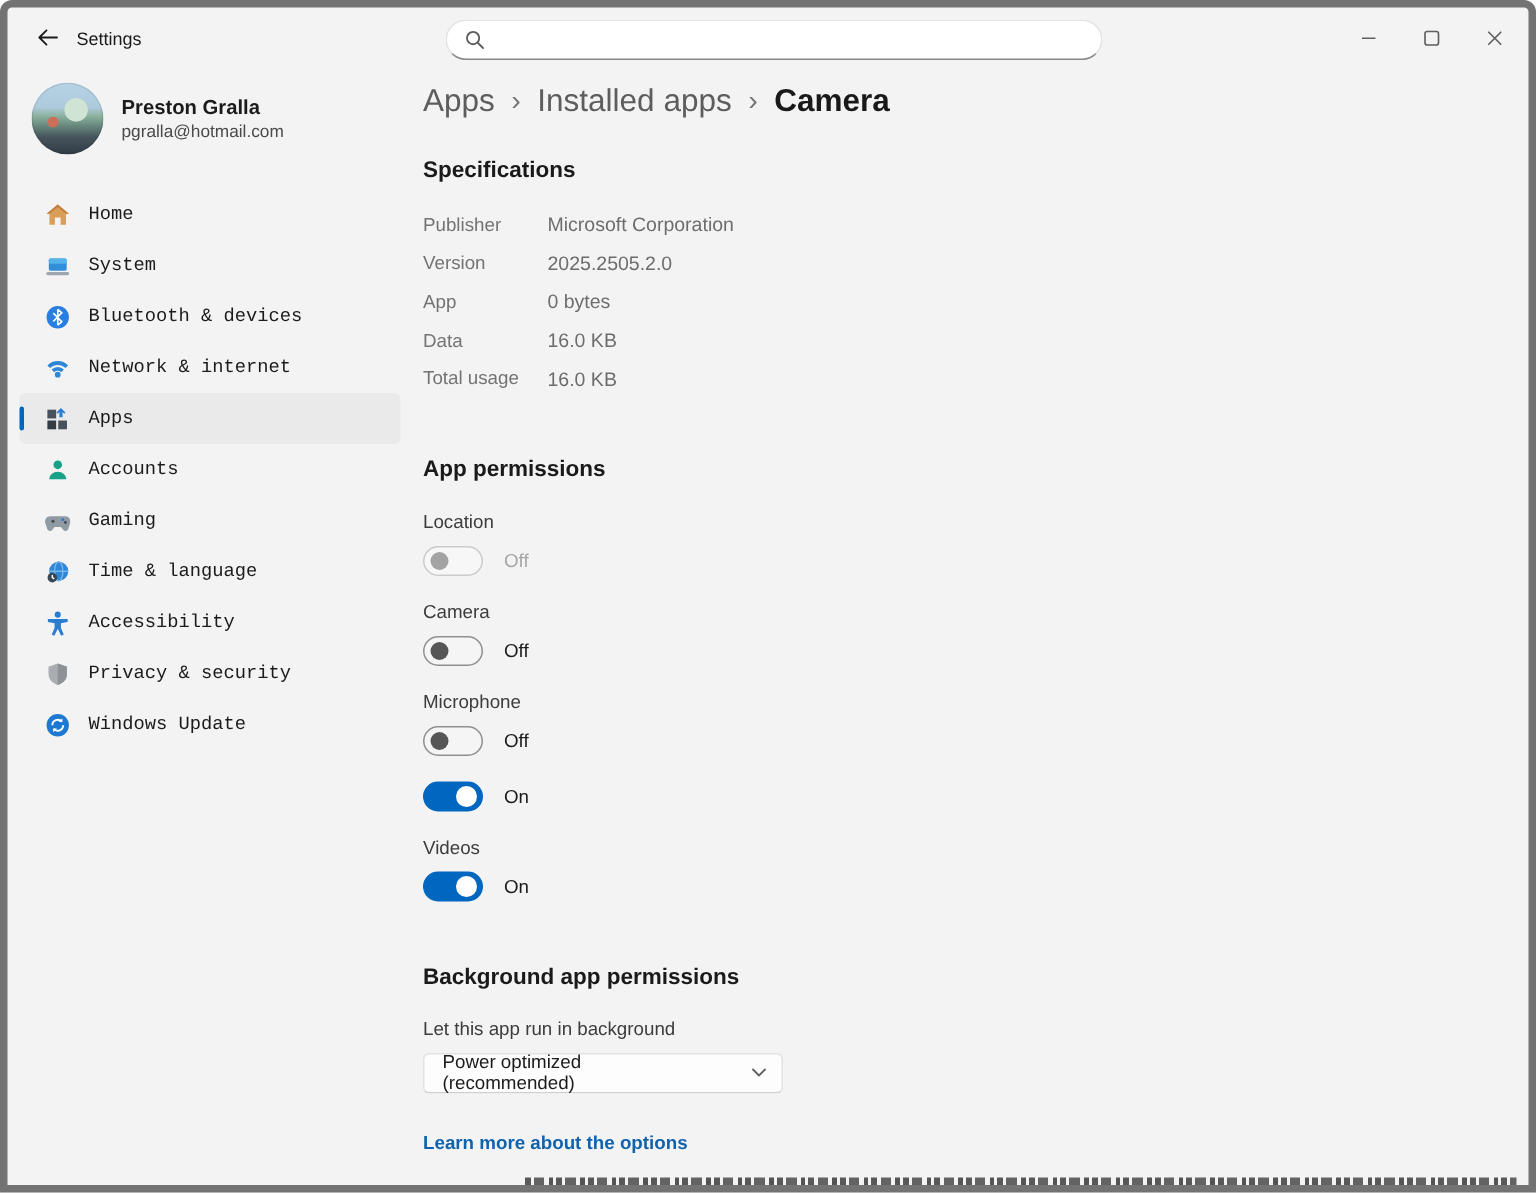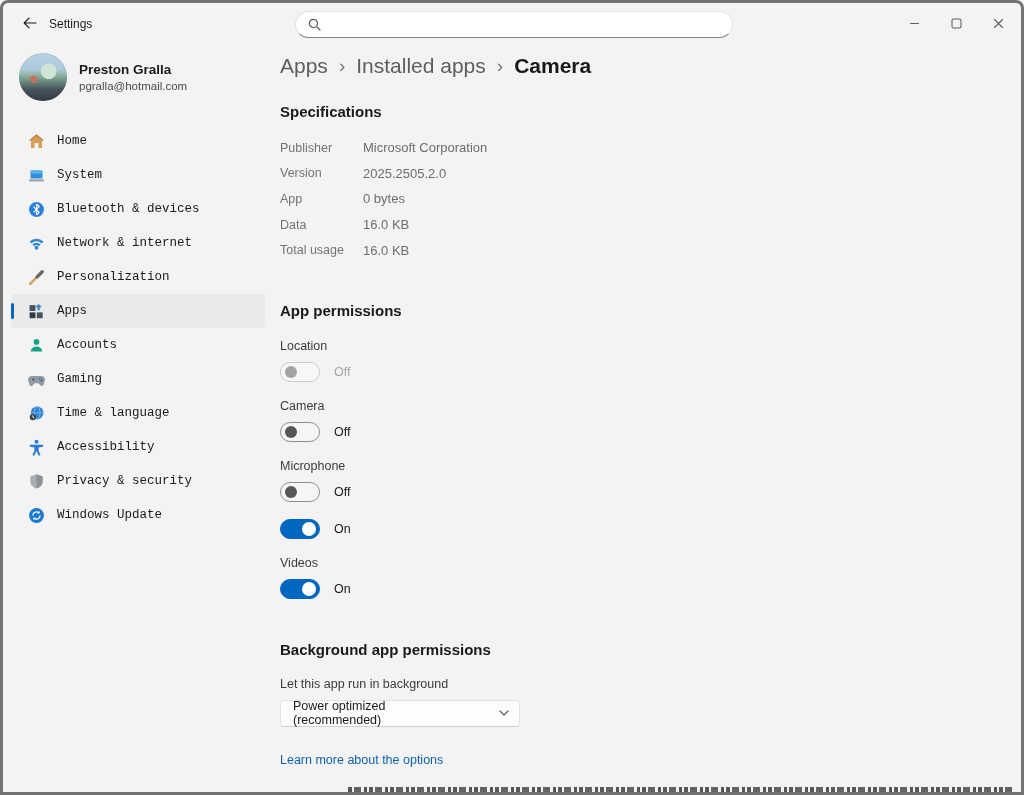--- a/index.html
+++ b/index.html
@@ -1,20 +1,20 @@
 <!DOCTYPE html>
 <html><head>
 <meta charset="utf-8">
 <style>
   * { margin:0; padding:0; box-sizing:border-box; }
   html,body { width:1024px; height:795px; overflow:hidden; }
   body { font-family:"Liberation Sans","DejaVu Sans",sans-serif; background:#ffffff; }
   .window {
     position:absolute; inset:0; background:#f3f3f3;
-    border:3px solid #737373; border-radius:8px 8px 0 0; overflow:hidden;
+    border:5px solid #737373; border-radius:8px 8px 0 0; overflow:hidden;
   }
   
   .titlebar { position:absolute; left:0; top:0; right:0; height:40px; }
   .back-btn { position:absolute; left:12px; top:8px; width:30px; height:24px;
     display:flex; align-items:center; justify-content:center;
     font-size:14px; color:#1b1b1b; border-radius:4px; cursor:pointer; }
   .app-title { position:absolute; left:46px; top:14px; font-size:12px; color:#1b1b1b; }
   .searchbox { position:absolute; left:292px; top:8px; width:438px; height:27px;
     background:#ffffff; border:1px solid #e3e3e3; border-bottom:1px solid #868686;
     border-radius:14px; display:flex; align-items:center; padding:0 12px; }
@@ -72,21 +72,21 @@
   .toggle.on .knob { position:absolute; right:3px; top:2.5px; width:14px; height:14px;
     border-radius:50%; background:#ffffff; }
   .toggle-state { margin-left:14px; font-size:12.5px; color:#1b1b1b; }
   .toggle-state.dim { color:#a6a6a6; }
   .bg-title { margin-top:42px; }
   .field-label { margin-top:19px; font-size:12.5px; color:#3c3c3c; }
   .dropdown { margin-top:9px; width:240px; height:27px; background:#fdfdfd;
     border:1px solid #e2e2e2; border-bottom-color:#cfcfcf; border-radius:4px;
     display:flex; align-items:center; padding:0 10px 0 12px; cursor:pointer;gap:36px; }
   .dropdown-value { flex:1; font-size:12.5px; color:#1b1b1b; }
-  .link { margin-top:26px; font-size:12.5px; color:#0f62ad; cursor:pointer; display:inline-block; }
+  .link { margin-top:26px; font-size:12.5px; color:#0f62ad; cursor:pointer; display:inline-block;font-weight:bold; }
   .clipped-strip { position:absolute; left:68px; right:8px; bottom:0; height:5px;
     background:
       repeating-linear-gradient(90deg,#3d3d3d 0 4px,transparent 4px 6px,#4a4a4a 6px 13px,transparent 13px 16px,#383838 16px 19px,transparent 19px 21px);
     opacity:.85; }
 </style>
 </head>
 <body>
 
 <div class="window">
 
@@ -168,29 +168,20 @@
         <span class="nav-icon">
           <svg width="17" height="17" viewBox="0 0 16 16">
               <path d="M1.5 6.2 a9.2 9.2 0 0 1 13 0 l-1.7 1.7 a6.8 6.8 0 0 0 -9.6 0 Z" fill="#2f86d6"></path>
               <path d="M4.1 8.8 a5.5 5.5 0 0 1 7.8 0 L10.2 10.5 a3.1 3.1 0 0 0 -4.4 0 Z" fill="#2f86d6"></path>
               <circle cx="8" cy="12" r="1.8" fill="#2f86d6"></circle>
             </svg>
         </span>
         <span class="nav-label">Network &amp; internet</span>
       </div>
 
-      <div class="nav-item">
-        <span class="nav-icon">
-          <svg width="17" height="17" viewBox="0 0 16 16">
-              <path d="M2 14 L8.2 7.8" stroke="#d8a05c" stroke-width="2.4" stroke-linecap="round"></path>
-              <path d="M8.6 7.4 L13.4 2.6" stroke="#6b6b6b" stroke-width="3.2" stroke-linecap="round"></path>
-            </svg>
-        </span>
-        <span class="nav-label">Personalization</span>
-      </div>
 
       <div class="nav-item selected">
         <span class="nav-icon">
           <svg width="17" height="17" viewBox="0 0 16 16">
               <rect x="1.5" y="2" width="5.5" height="5.5" fill="#47525c"></rect>
               <rect x="1.5" y="8.8" width="5.5" height="5.5" fill="#323c45"></rect>
               <rect x="8.3" y="8.8" width="5.5" height="5.5" fill="#47525c"></rect>
               <path d="M9 6.8 V3.4 L7.9 4.5 L7.2 3.8 L10 1 L12.8 3.8 L12.1 4.5 L11 3.4 V6.8 Z" fill="#2b7cd3"></path>
             </svg>
         </span>

